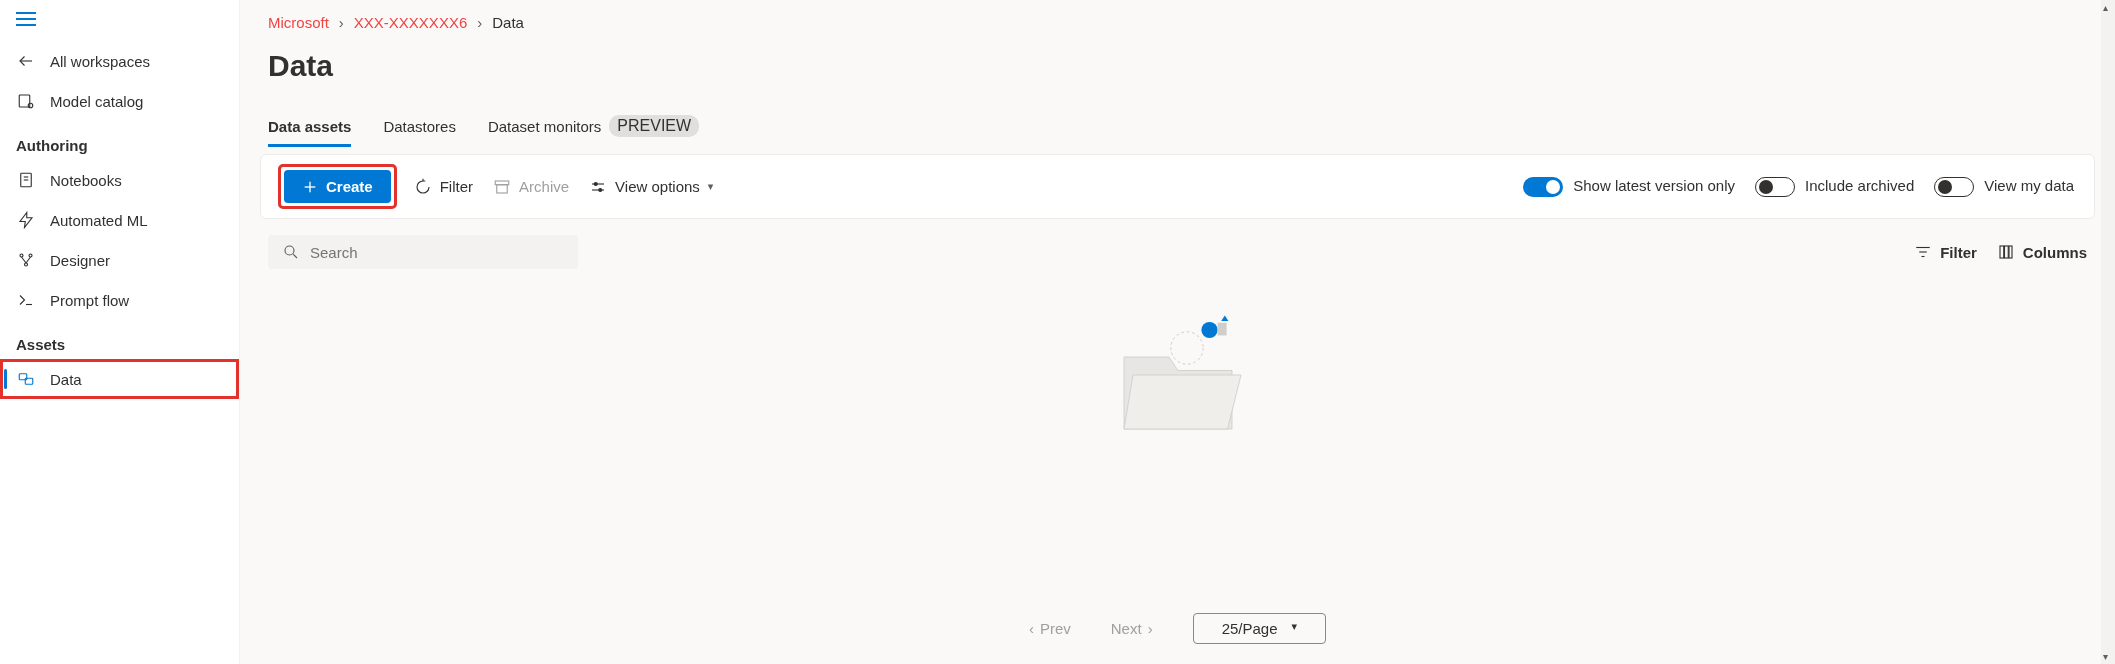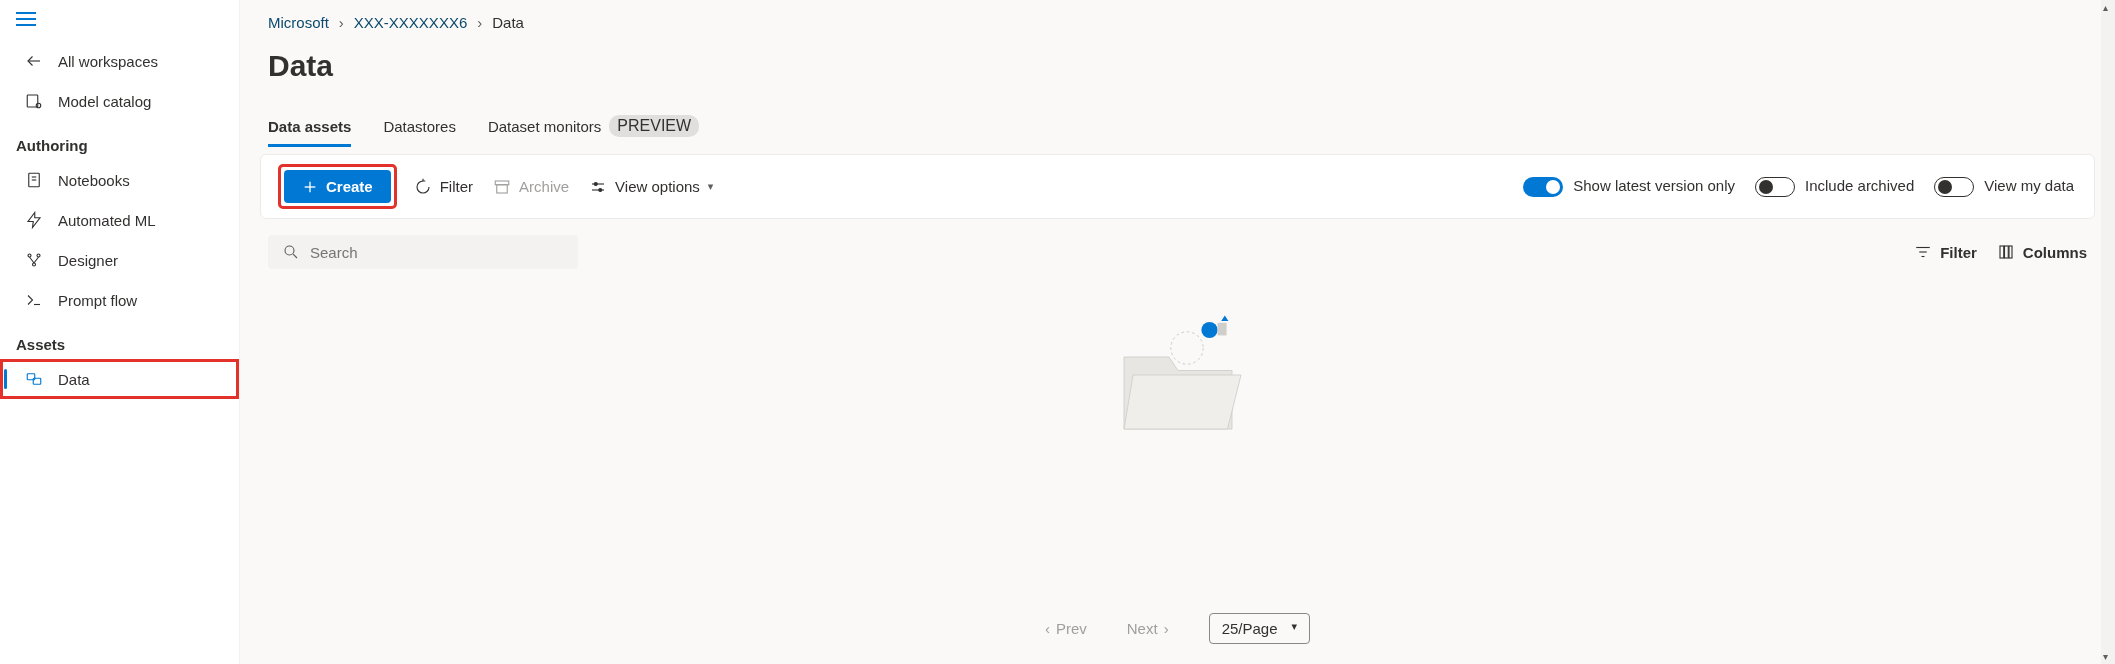--- a/index.html
+++ b/index.html
@@ -3,21 +3,21 @@
 <meta charset="utf-8">
 <style>
 * { box-sizing: border-box; margin: 0; padding: 0; }
 body { font-family: "Segoe UI", -apple-system, sans-serif; font-size: 14px; color: #323130; background: #faf9f8; overflow: hidden; }
 .app { display: flex; height: 664px; width: 2115px; }
 
 
 .sidebar { width: 240px; background: #fff; border-right: 1px solid #edebe9; display: flex; flex-direction: column; position: relative; }
 .hamburger { padding: 12px 16px; color: #0078d4; cursor: pointer; }
 .hamburger svg { width: 20px; height: 14px; }
-.sidebar-item { display: flex; align-items: center; padding: 10px 24px; gap: 14px; cursor: pointer; font-size: 15px; }
+.sidebar-item { display: flex; align-items: center; padding: 10px 16px; gap: 14px; cursor: pointer; font-size: 15px; }
 .sidebar-item .sb-icon { width: 20px; height: 20px; display: flex; align-items: center; justify-content: center; color: #323130; }
 .sidebar-item.back .sb-icon { color: #323130; }
 .sidebar-section { padding: 16px 16px 6px; font-weight: 600; font-size: 15px; }
 .sidebar-item.active { position: relative; }
 .sidebar-item.active::before { content: ''; position: absolute; left: 4px; top: 10px; bottom: 10px; width: 3px; background: #0078d4; border-radius: 2px; }
 .sidebar-item.highlighted { outline: 3px solid #e3322c; outline-offset: -3px; }
 
 
 .side-scroll { position: absolute; right: -10px; top: 0; width: 10px; height: 100%; background: #f3f2f1; }
 .side-scroll .thumb { position: absolute; top: 6px; left: 1px; width: 8px; height: 260px; background: #c8c6c4; border-radius: 4px; }
@@ -25,21 +25,21 @@
 .side-scroll .arrow.up { top: -4px; }
 
 
 .main { flex: 1; display: flex; flex-direction: column; background: #faf9f8; position: relative; }
 .main-scroll { position: absolute; right: 0; top: 0; width: 14px; height: 100%; background: #f3f2f1; }
 .main-scroll .arrow { position: absolute; left: 2px; font-size: 10px; color: #605e5c; }
 .main-scroll .arrow.up { top: 2px; }
 .main-scroll .arrow.down { bottom: 2px; }
 
 .breadcrumb { display: flex; align-items: center; gap: 10px; padding: 14px 28px 0; font-size: 15px; }
-.breadcrumb a { color: #0c4a6e; text-decoration: none; }
+.breadcrumb a { color: #ef4444; text-decoration: none; }
 .breadcrumb .sep { color: #605e5c; }
 .breadcrumb .current { color: #323130; }
 
 .page-title { font-size: 30px; font-weight: 600; padding: 18px 28px 24px; }
 
 .tabs { display: flex; align-items: center; gap: 32px; padding: 0 28px; border-bottom: 1px solid transparent; }
 .tab { padding: 8px 0 12px; font-size: 15px; cursor: pointer; position: relative; display: flex; align-items: center; gap: 8px; }
 .tab.active { font-weight: 600; }
 .tab.active::after { content: ''; position: absolute; left: 0; right: 0; bottom: 0; height: 3px; background: #0078d4; }
 .badge { background: #e1dfdd; color: #323130; font-size: 16px; padding: 2px 8px; border-radius: 10px; font-weight: 400; }
@@ -66,21 +66,21 @@
 .sr-spacer { flex: 1; }
 .sr-item { display: flex; align-items: center; gap: 8px; font-size: 15px; font-weight: 600; cursor: pointer; }
 
 
 .empty { flex: 1; display: flex; flex-direction: column; align-items: center; justify-content: flex-start; padding-top: 10px; }
 .empty svg { width: 180px; height: 160px; }
 
 
 .pager { display: flex; align-items: center; justify-content: center; gap: 40px; padding: 12px 0 20px; font-size: 15px; color: #a19f9d; }
 .pager .pg-btn { display: flex; align-items: center; gap: 6px; cursor: default; }
-.page-size { border: 1px solid #8a8886; border-radius: 4px; padding: 6px 12px; color: #323130; display: flex; align-items: flex-start; gap: 14px; cursor: pointer; }
+.page-size { border: 1px solid #8a8886; border-radius: 4px; padding: 6px 28px; color: #323130; display: flex; align-items: flex-start; gap: 14px; cursor: pointer; }
 
 .icon-svg { width: 18px; height: 18px; stroke: currentColor; fill: none; stroke-width: 1.5; }
 </style>
 </head>
 <body>
 
 <div class="app">
 
   <nav class="sidebar">
     <div class="hamburger">

